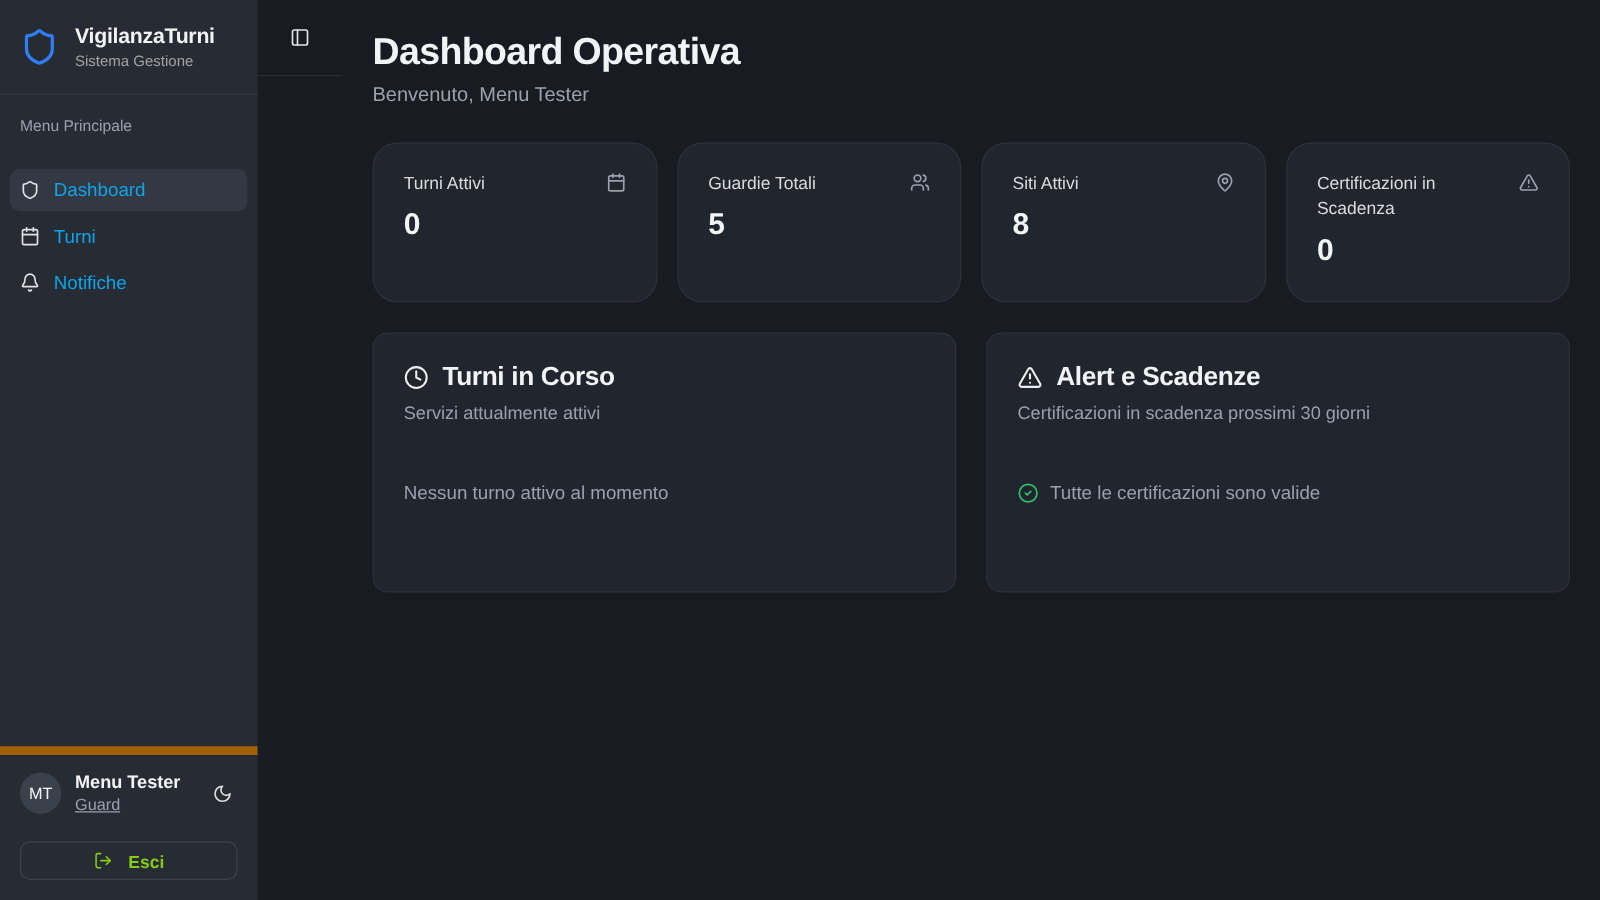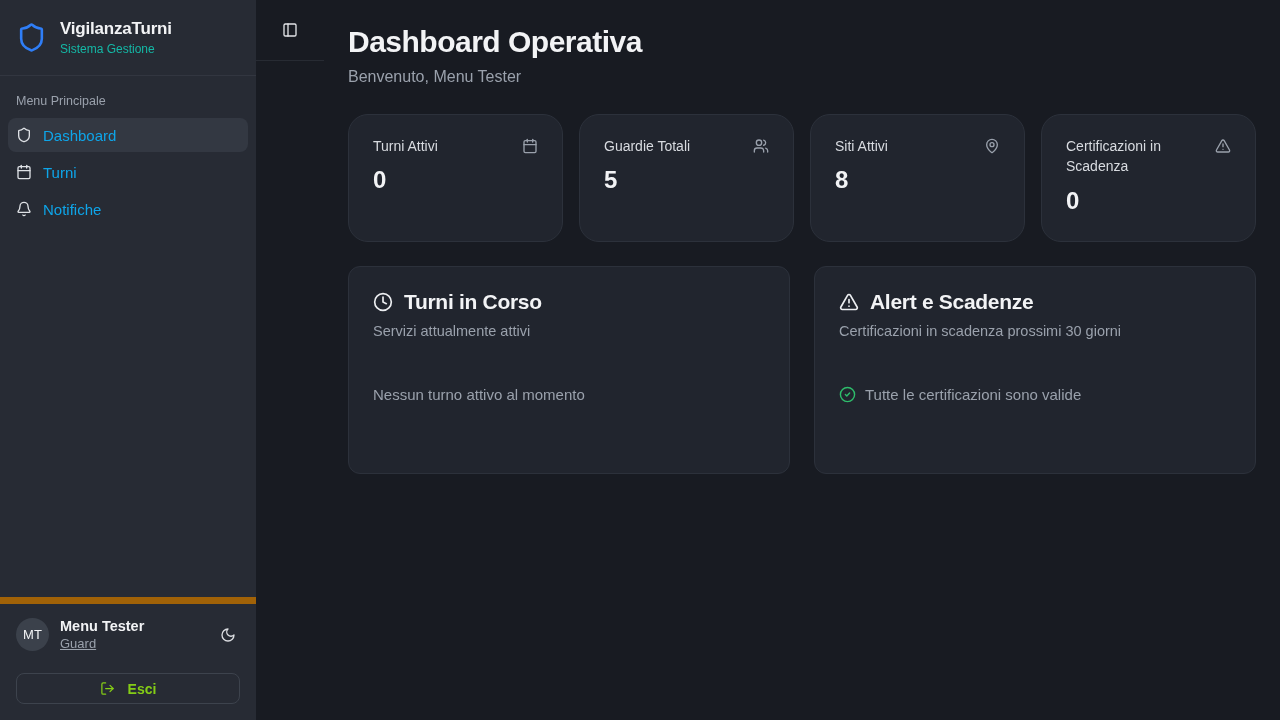--- a/index.html
+++ b/index.html
@@ -8,37 +8,37 @@
     background:#181b22;
     color:#f2f3f5;
     font-family:"Liberation Sans","DejaVu Sans",sans-serif;
     display:flex;
     overflow:hidden;
   }
   svg { display:block; }
 
   
   .sidebar {
-    width:256px; flex-shrink:0;
+    width:206px; flex-shrink:0;
     background:#272b34;
     display:flex; flex-direction:column;
     height:720px;
   }
   .brand {
     display:flex; align-items:center; gap:13px;
     padding:0 16px; height:76px;
     border-bottom:1px solid #323640;
   }
   .brand-icon { color:#2f7ef7; }
   .brand-text { display:flex; flex-direction:column; }
   .brand-title { font-size:17px; font-weight:700; letter-spacing:-0.2px; }
-  .brand-subtitle { font-size:12px; color:#14b8a6; margin-top:3px; }
+  .brand-subtitle { font-size:12px; color:#a3a3a3; margin-top:3px; }
 
   .nav { padding:12px 8px; }
-  .nav-label { font-size:12.5px; color:#9aa1ac; font-weight:500; padding:6px 8px 10px; }
+  .nav-label { font-size:12.5px; color:#9aa1ac; font-weight:500; padding:6px 8px 27px; }
   .nav-item {
     display:flex; align-items:center; gap:11px;
     height:34px; padding:0 8px; margin-bottom:3px;
     border-radius:8px; cursor:pointer;
     font-size:15px; font-weight:500; color:#0ea5e9;
   }
   .nav-item.active { background:#333842; }
   .nav-item .nav-icon { color:#dfe2e6; }
 
   .sidebar-footer {

